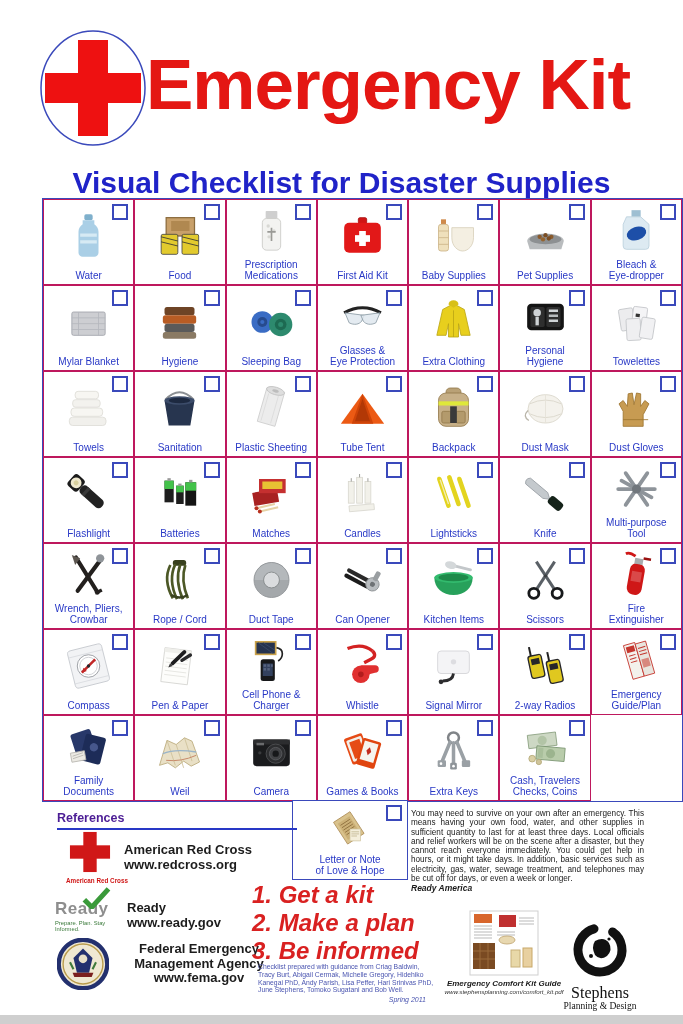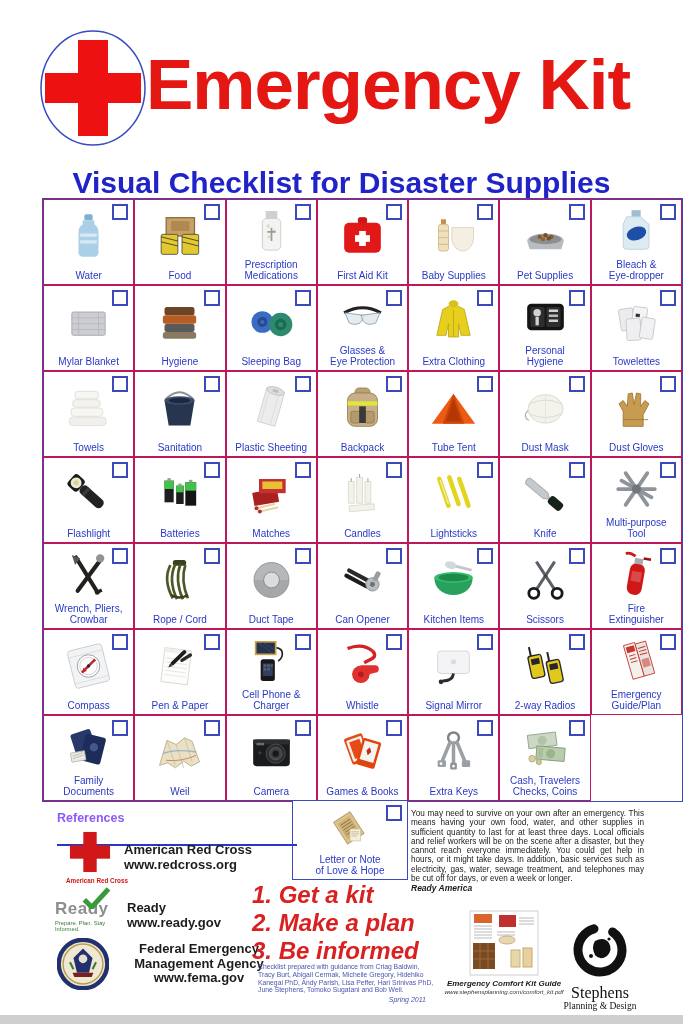--- a/index.html
+++ b/index.html
@@ -22,21 +22,21 @@
             background:#fff;}
   .art{flex:1 1 auto;width:100%;display:flex;align-items:center;justify-content:center;padding-top:2px;}
   .art svg{width:57px;height:50px;}
   .label{font-size:10px;line-height:10.5px;color:#2838c6;text-align:center;
          padding:0 2px 3px;white-space:pre-line;}
   .letter-slot{position:absolute;left:292px;top:800px;width:114px;height:78px;}
   .letter-slot .cell{width:100%;height:100%;border:1.5px solid #3a49bb;align-items:center;}
   .letter-slot .art svg{width:54px;height:42px;}
   
   .refs-heading{position:absolute;left:57px;top:811px;width:240px;font-size:12.5px;font-weight:bold;
-                color:#8b5cf6;border-bottom:2px solid #2838c6;padding-bottom:19px;}
+                color:#4c1d95;border-bottom:2px solid #2838c6;padding-bottom:3px;}
   .ref-row{position:absolute;display:flex;align-items:center;gap:10px;}
   .ref-text{font-size:13px;font-weight:bold;color:#1c1c1c;line-height:14.5px;width:160px;}
   .arc-logo{width:48px;text-align:center;}
   .arc-logo svg{width:44px;height:42px;}
   .arc-caption{font-size:6.3px;font-weight:bold;color:#cf1515;white-space:nowrap;}
   .ready-logo{width:62px;text-align:left;position:relative;}
   .ready-word{font-size:17px;font-weight:bold;color:#8e8e8e;letter-spacing:.5px;}
   .ready-check{position:absolute;left:26px;top:-12px;width:30px;height:22px;}
   .ready-tagline{font-size:5.8px;color:#3a7a3a;margin-top:1px;}
   .fema-seal{width:52px;height:52px;}
@@ -313,41 +313,41 @@
             </g>
           </svg>
         </span>
     <span class="label">Plastic Sheeting</span>
   </div>
 
   <div class="cell">
     <span class="checkbox"></span>
     <span class="art">
           <svg viewBox="0 0 60 60">
+            <polygon points="30,13 56,49 4,49" fill="#ec5a14"></polygon>
+            <polygon points="30,13 43,49 17,49" fill="#cf4408"></polygon>
+            <polygon points="30,19 39,46 21,46" fill="#b23806"></polygon>
+          </svg>
+        </span>
+    <span class="label">Tube Tent</span>
+  </div>
+
+  <div class="cell">
+    <span class="checkbox"></span>
+    <span class="art">
+          <svg viewBox="0 0 60 60">
             <rect x="21" y="6" width="18" height="10" rx="5" fill="#b9a176" stroke="#94794c"></rect>
             <rect x="12" y="12" width="36" height="40" rx="9" fill="#c7b088" stroke="#94794c"></rect>
             <rect x="12" y="22" width="36" height="5" fill="#dfe83a"></rect>
             <rect x="16" y="34" width="11" height="14" rx="2" fill="#b39a6c" stroke="#94794c"></rect>
             <rect x="33" y="34" width="11" height="14" rx="2" fill="#b39a6c" stroke="#94794c"></rect>
             <rect x="26" y="28" width="8" height="20" fill="#3a3a3a"></rect>
           </svg>
         </span>
     <span class="label">Backpack</span>
-  </div>
-
-  <div class="cell">
-    <span class="checkbox"></span>
-    <span class="art">
-          <svg viewBox="0 0 60 60">
-            <polygon points="30,13 56,49 4,49" fill="#ec5a14"></polygon>
-            <polygon points="30,13 43,49 17,49" fill="#cf4408"></polygon>
-            <polygon points="30,19 39,46 21,46" fill="#b23806"></polygon>
-          </svg>
-        </span>
-    <span class="label">Tube Tent</span>
   </div>
 
   <div class="cell">
     <span class="checkbox"></span>
     <span class="art">
           <svg viewBox="0 0 60 60">
             <path d="M9 31a21 17 0 0 1 42 0 21 17 0 0 1-42 0z" fill="#f4f2ec" stroke="#d9d5c9"></path>
             <path d="M11 25q19-9 38 0" fill="none" stroke="#d9d5c9"></path>
             <path d="M11 37q19 9 38 0" fill="none" stroke="#d9d5c9"></path>
             <path d="M30 14v34" stroke="#e4e1d7"></path>

